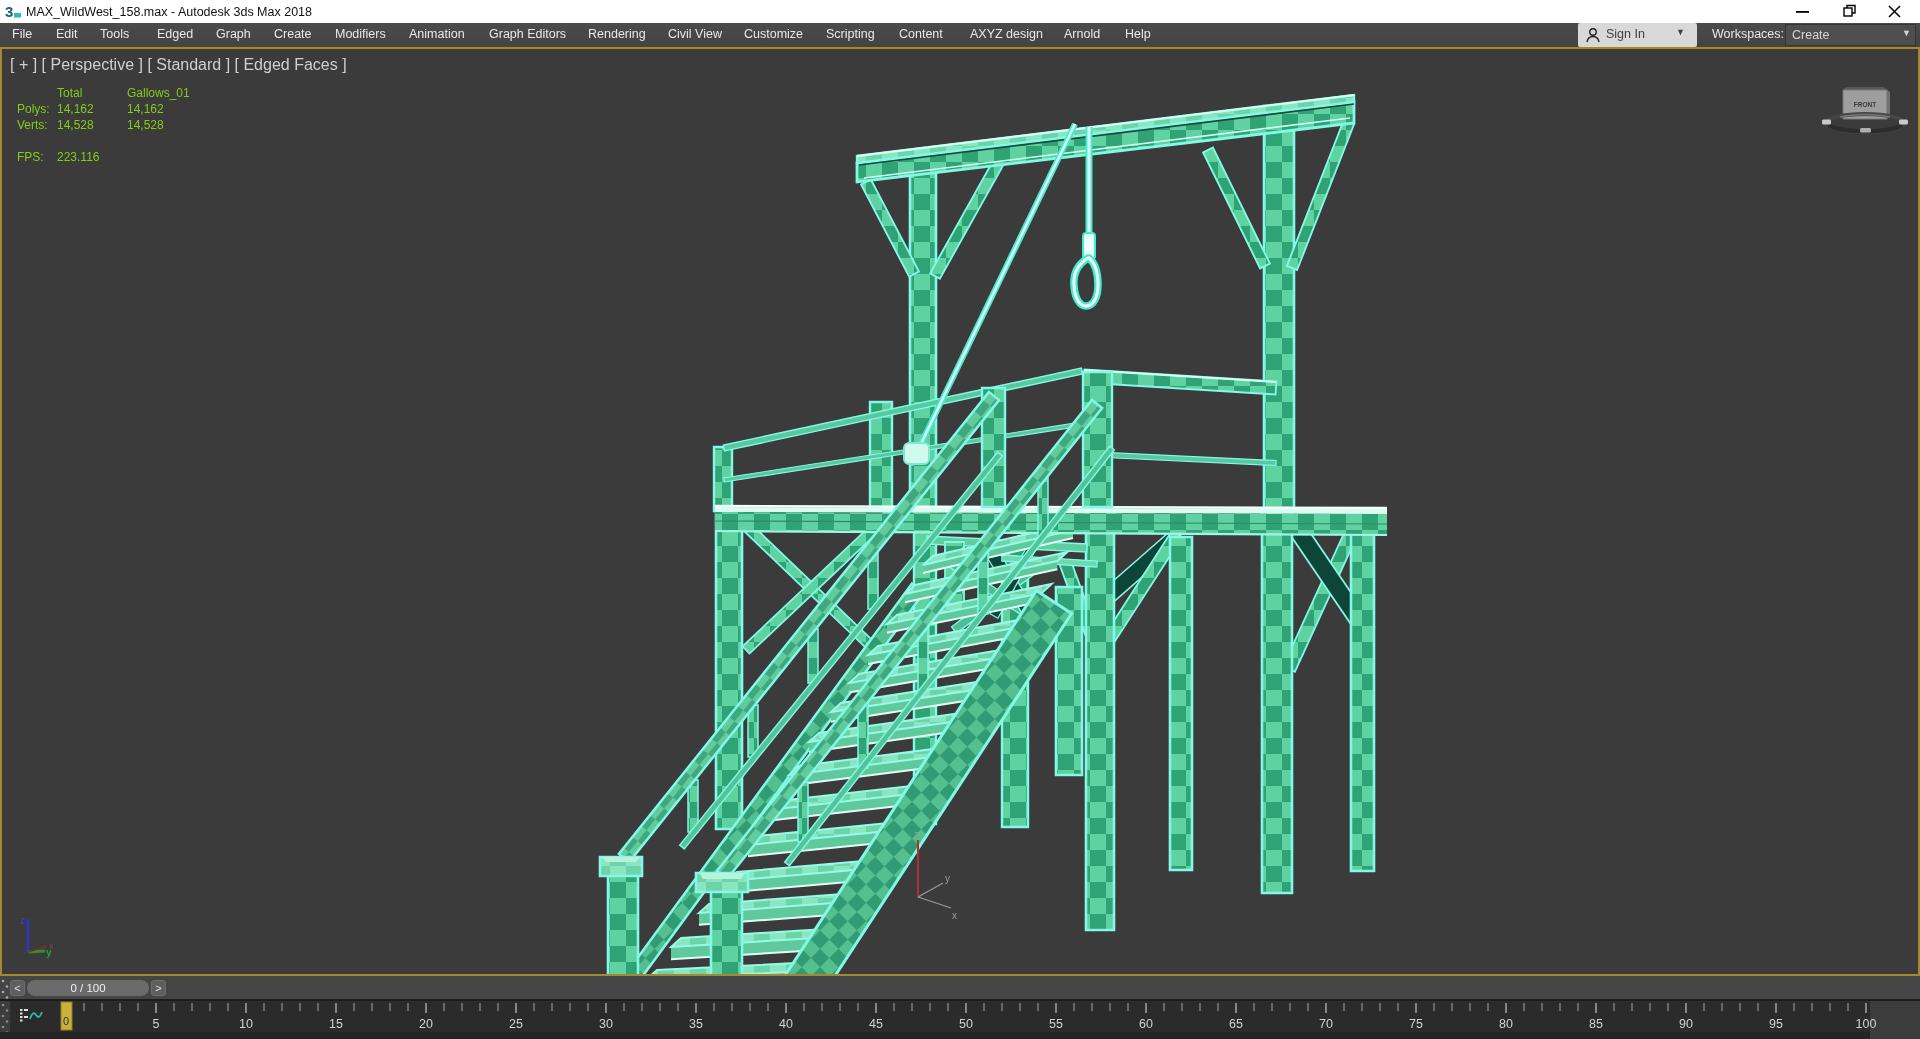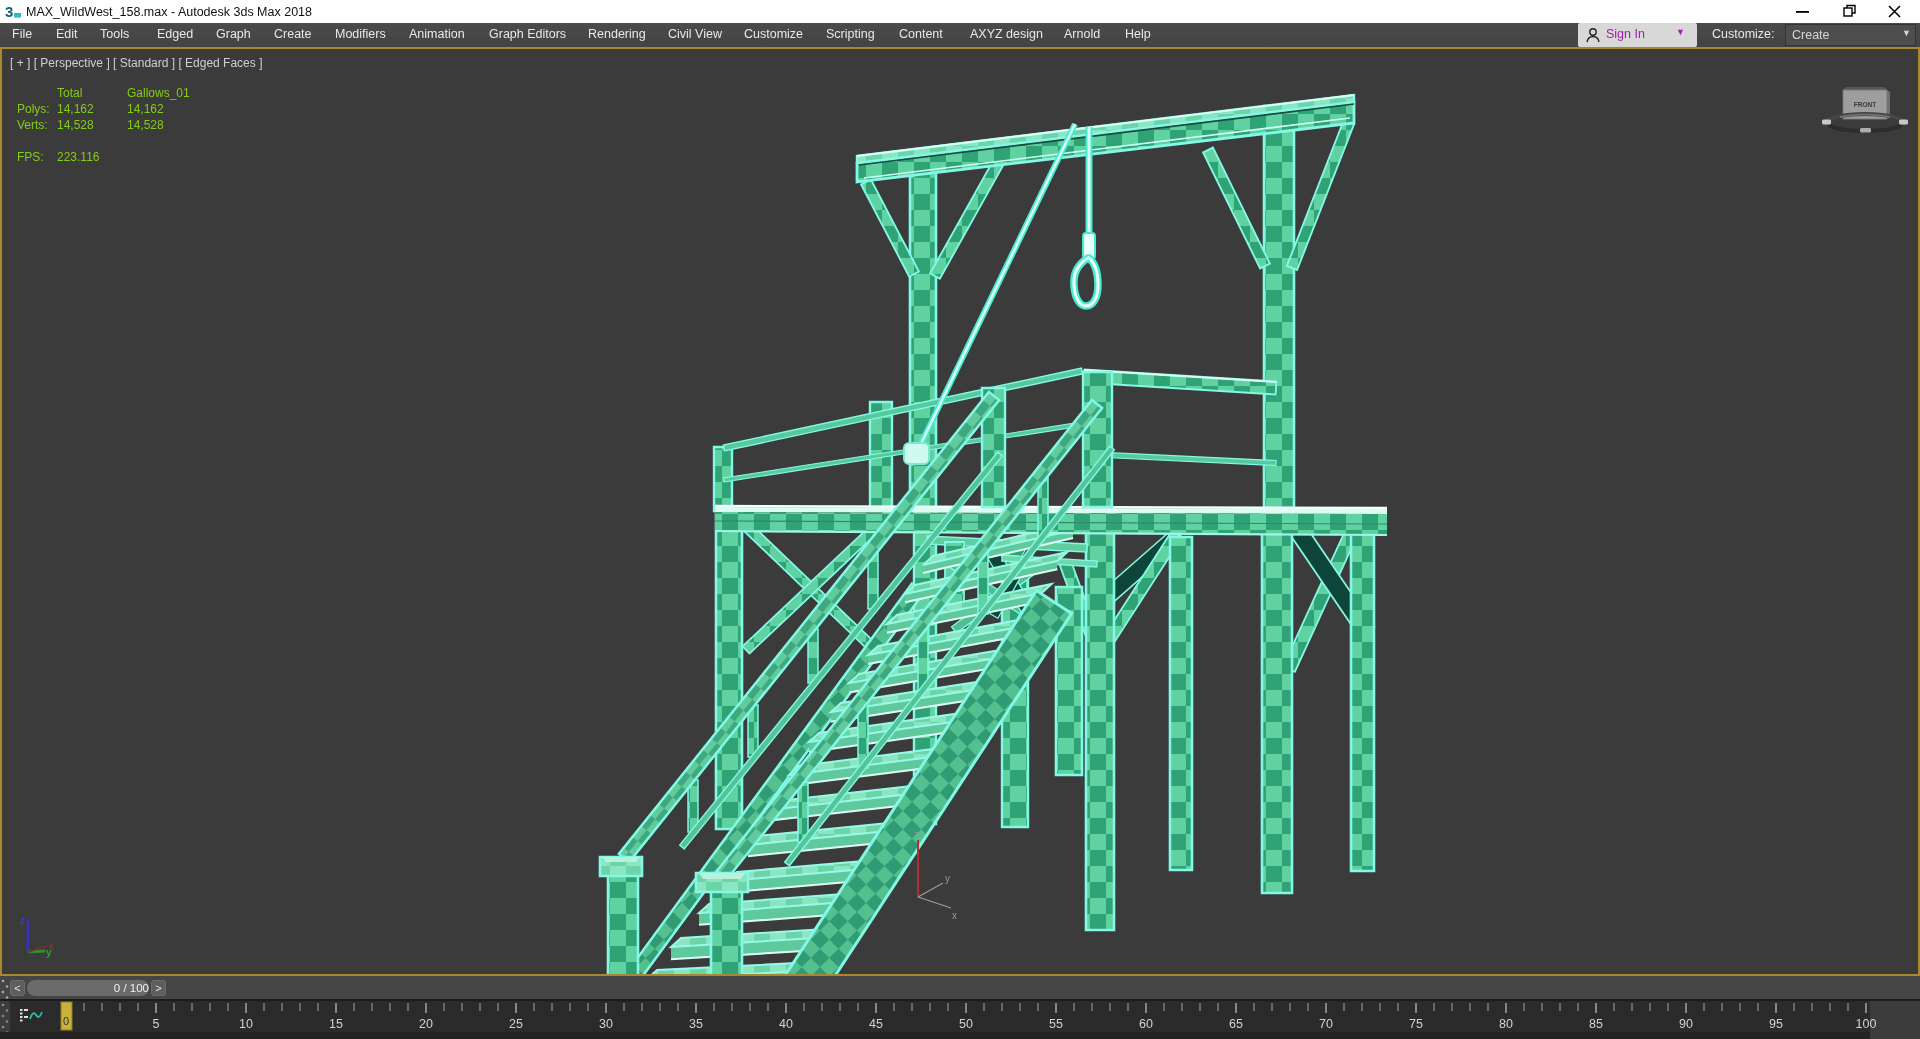--- a/index.html
+++ b/index.html
@@ -1,18 +1,18 @@
 <!DOCTYPE html>
 <html><head><meta charset="utf-8"><style>
 *{margin:0;padding:0;box-sizing:border-box}
 body{width:1920px;height:1039px;font-family:"Liberation Sans",sans-serif;overflow:hidden;background:#3B3B3B;position:relative}
 .titlebar{position:absolute;top:0;left:0;width:1920px;height:23px;background:#FFFFFF;color:#000;font-size:12.5px}
 .menubar{position:absolute;top:23px;left:0;width:1920px;height:39px;background:linear-gradient(#4B4B4B,#3E3E3E);color:#E8E8E8;font-size:12.5px}
 .vp{position:absolute;top:47px;left:0;width:1920px;height:929px;background:#3B3B3B;border:2px solid #A5882F}
-.vplabel{position:absolute;top:7px;left:8px;color:#CFCFCF;font-size:12px}
+.vplabel{position:absolute;top:7px;left:8px;color:#CFCFCF;font-size:16px}
 .stats{position:absolute;top:36px;left:15px;color:#C8B14B;font-size:12px;line-height:16px}
 .tslider{position:absolute;top:976px;left:0;width:1920px;height:23px;background:#454545}
 .ruler{position:absolute;top:999px;left:0;width:1920px;height:40px;background:#3C3C3C;border-top:2px solid #1C1C1C}
 .btn{position:absolute;top:4px;height:16px;background:#5E5E5E;border:1px solid #6E6E6E;border-radius:3px;color:#E0E0E0;font-size:11px;text-align:center;line-height:14px}
 </style></head><body>
 <div class="titlebar">
  <svg width="1920" height="23" style="position:absolute;top:0;left:0">
   <text x="5" y="17" fill="#0E6474" font-size="15" font-weight="bold">3</text>
   <rect x="14" y="13" width="7" height="4.5" fill="#2FB8C6"></rect>
   <text x="26" y="16" fill="#101010" font-size="12.5">MAX_WildWest_158.max - Autodesk 3ds Max 2018</text>
@@ -33,29 +33,29 @@
     <span style="position:absolute;left:409px;top:4px">Animation</span>
     <span style="position:absolute;left:489px;top:4px">Graph Editors</span>
     <span style="position:absolute;left:588px;top:4px">Rendering</span>
     <span style="position:absolute;left:668px;top:4px">Civil View</span>
     <span style="position:absolute;left:744px;top:4px">Customize</span>
     <span style="position:absolute;left:826px;top:4px">Scripting</span>
     <span style="position:absolute;left:899px;top:4px">Content</span>
     <span style="position:absolute;left:970px;top:4px">AXYZ design</span>
     <span style="position:absolute;left:1064px;top:4px">Arnold</span>
     <span style="position:absolute;left:1125px;top:4px">Help</span>
- <div style="position:absolute;left:1578px;top:0;width:119px;height:24px;background:#D8D8D8;border-radius:2px;color:#a21caf">
+ <div style="position:absolute;left:1578px;top:0;width:119px;height:24px;background:#D8D8D8;border-radius:2px;color:#404040">
    <svg width="16" height="16" style="position:absolute;left:7px;top:4px">
         <circle cx="8" cy="5" r="3.2" fill="none" stroke="#222" stroke-width="1.4"></circle>
         <path d="M2,15 Q3,9.5 8,9.5 Q13,9.5 14,15" fill="none" stroke="#222" stroke-width="1.4"></path>
       </svg>
    <span style="position:absolute;left:28px;top:4px;font-size:12.5px">Sign In</span>
    <span style="position:absolute;left:98px;top:4px;font-size:9px">▼</span>
  </div>
- <span style="position:absolute;left:1712px;top:4px">Customize:</span>
+ <span style="position:absolute;left:1712px;top:4px">Workspaces:</span>
  <div style="position:absolute;left:1785px;top:1px;width:131px;height:22px;background:#4E4E4E;border:1px solid #353535;color:#D5D5D5">
    <span style="position:absolute;left:6px;top:3px;font-size:12.5px">Create</span>
    <span style="position:absolute;right:4px;top:3px;font-size:9px">▼</span>
  </div>
 </div>
 <div class="vp">
  <svg width="1916" height="925" viewBox="0 47 1916 925" style="position:absolute;top:0;left:0">
   <defs>
    <pattern id="ck" width="32" height="32" patternUnits="userSpaceOnUse">
      <rect width="32" height="32" fill="#2FA276"></rect>
@@ -260,21 +260,21 @@
       <circle cx="7" cy="20.5" r="1.3" fill="#A8A8A8"></circle>
       <circle cx="3" cy="26.0" r="1.3" fill="#A8A8A8"></circle>
       <circle cx="7" cy="31.5" r="1.3" fill="#A8A8A8"></circle>
       <circle cx="3" cy="37.0" r="1.3" fill="#A8A8A8"></circle>
       <circle cx="7" cy="42.5" r="1.3" fill="#A8A8A8"></circle>
       <circle cx="3" cy="48.0" r="1.3" fill="#A8A8A8"></circle>
       <circle cx="7" cy="53.5" r="1.3" fill="#A8A8A8"></circle>
       <circle cx="3" cy="59.0" r="1.3" fill="#A8A8A8"></circle>
     </svg>
  <div class="btn" style="left:10px;width:15px">&lt;</div>
- <div style="position:absolute;left:27px;top:4px;width:122px;height:16px;background:#6B6B6B;border-radius:8px;color:#F0F0F0;font-size:11.5px;text-align:right;line-height:16px">0 / 100</div>
+ <div style="position:absolute;left:27px;top:4px;width:122px;height:16px;background:#6B6B6B;border-radius:8px;color:#F0F0F0;font-size:11.5px;text-align:center;line-height:16px">0 / 100</div>
  <div class="btn" style="left:151px;width:15px">&gt;</div>
 </div>
 <div class="ruler">
  <svg width="1920" height="38" style="position:absolute;top:0;left:0">
   <rect x="0" y="0" width="1920" height="38" fill="#3C3C3C"></rect>
       <rect x="10" y="0" width="1860" height="33" fill="#2B2B2B"></rect>
       <rect x="10" y="33" width="1860" height="5" fill="#242424"></rect>
       <rect x="65.4" y="2" width="1.2" height="10" fill="#C2C2C2"></rect>
       <rect x="83.4" y="2" width="1.2" height="8" fill="#909090"></rect>
       <rect x="101.4" y="2" width="1.2" height="8" fill="#909090"></rect>

